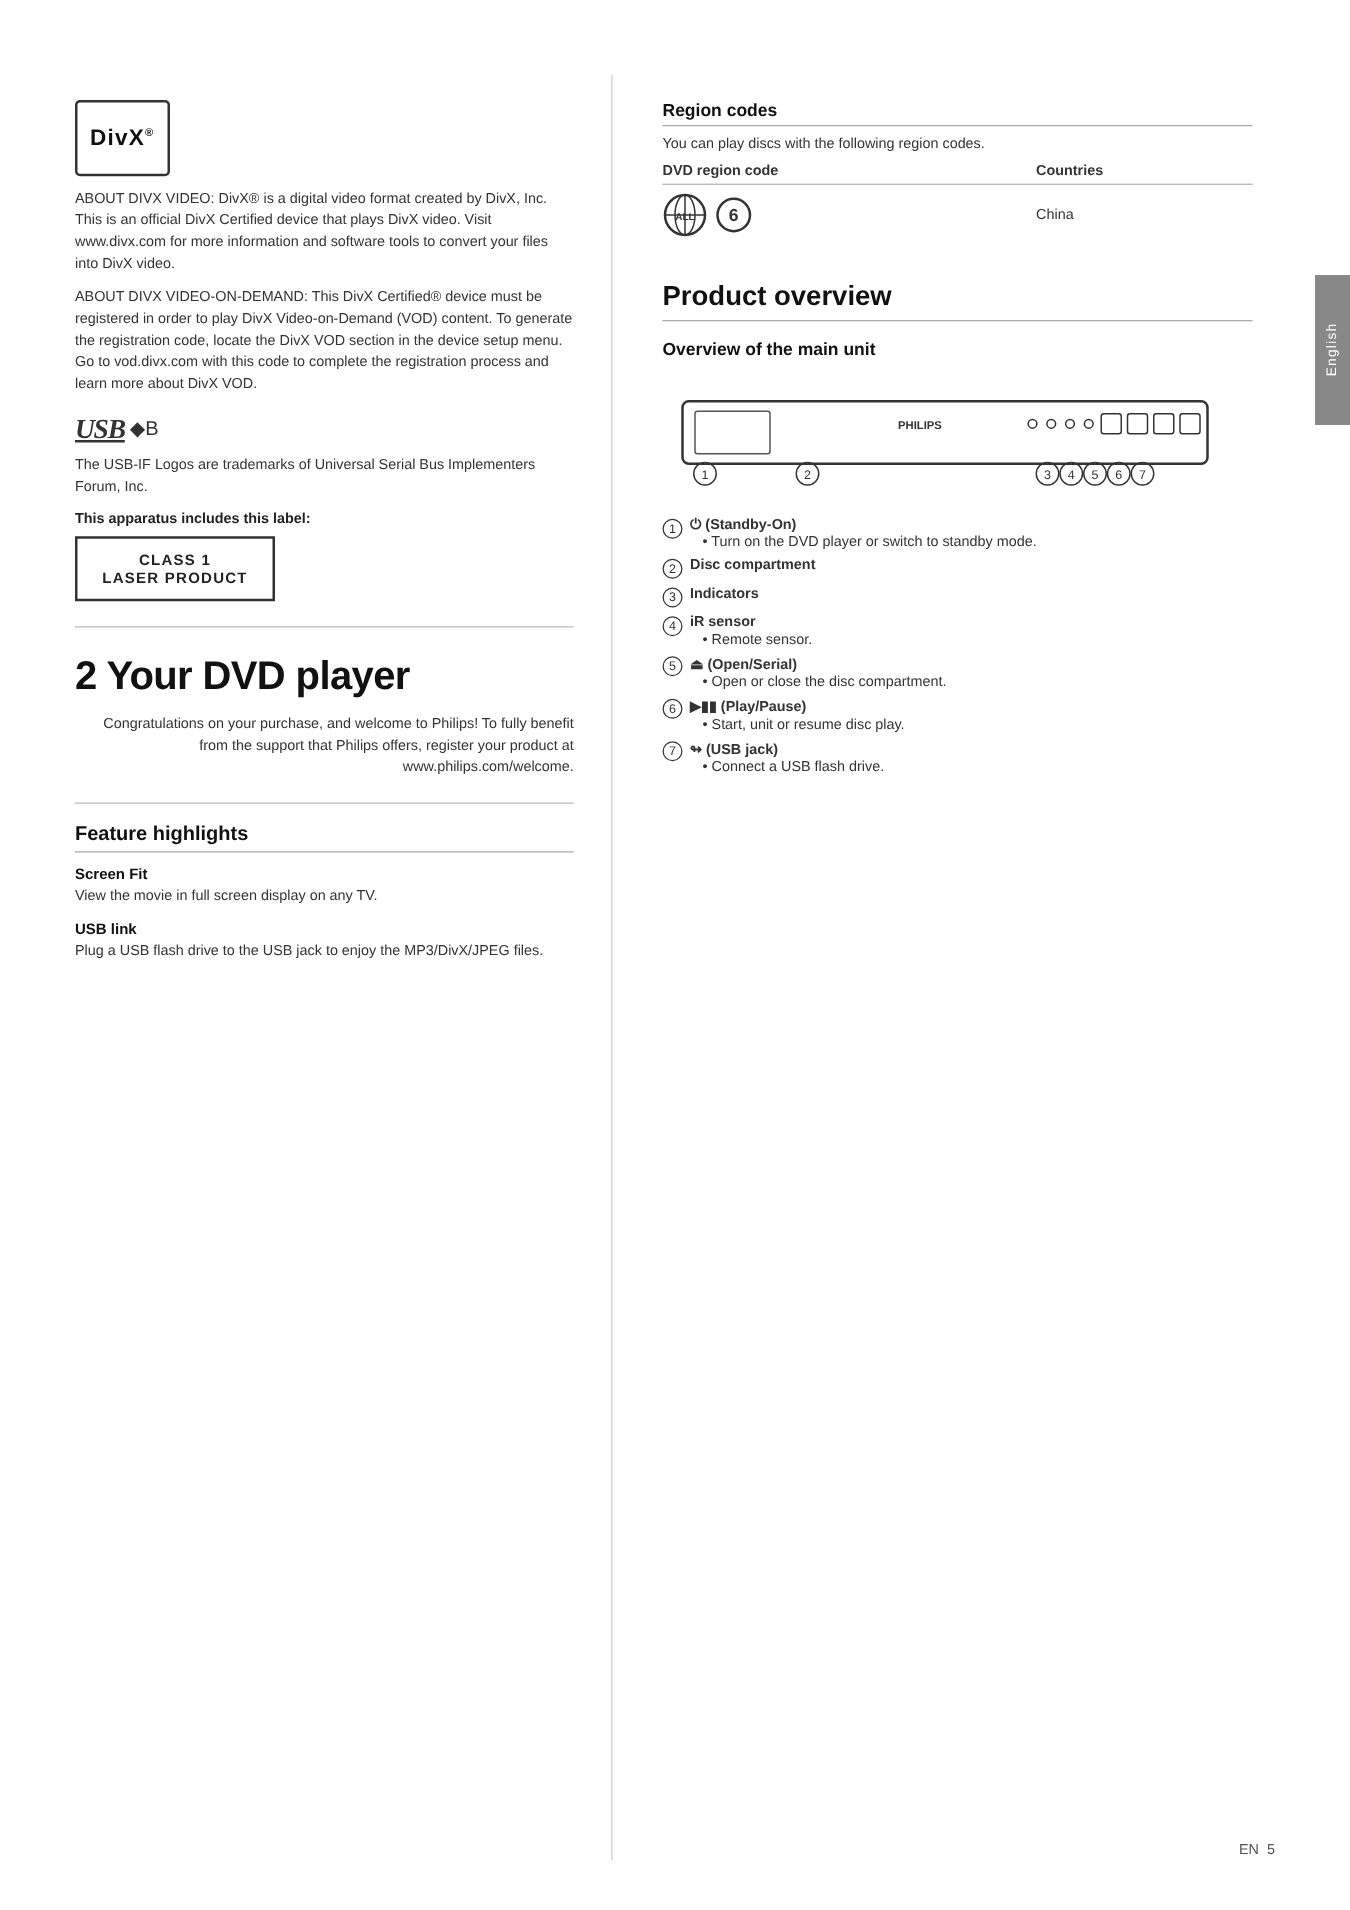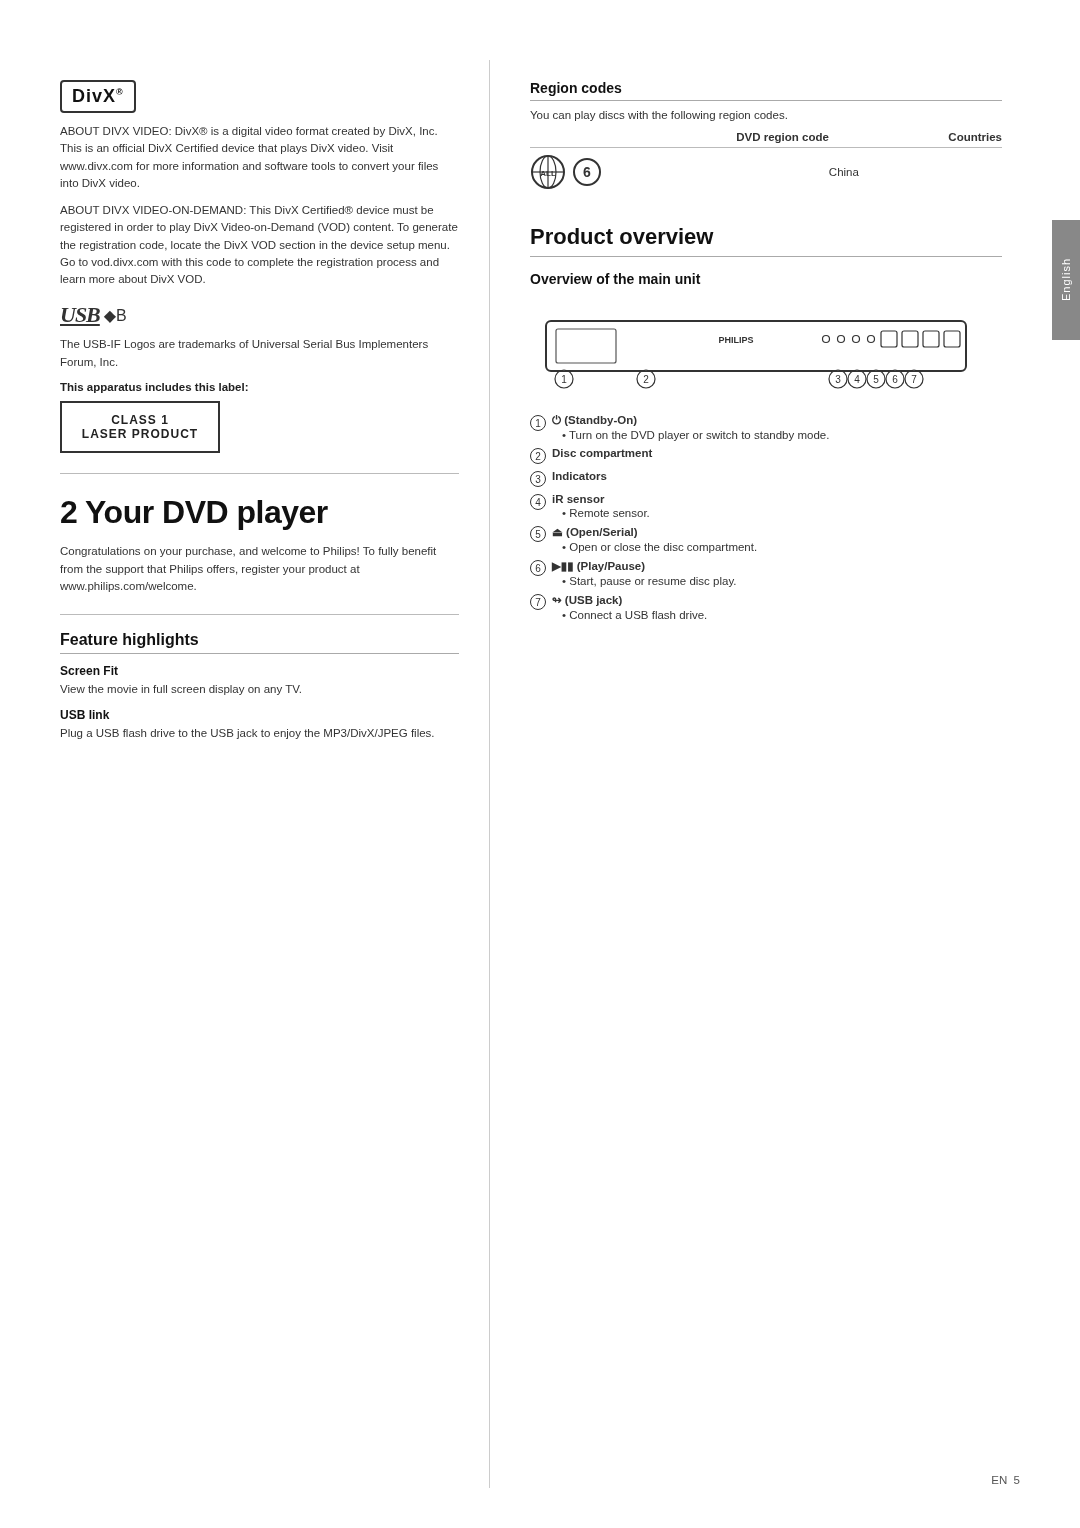--- a/index.html
+++ b/index.html
@@ -47,21 +47,21 @@
     .col-right {
       width: 562px;
       padding: 20px 50px 20px 40px;
     }
 
     
     .divx-logo {
       border: 2px solid #333;
       border-radius: 4px;
       display: inline-block;
-      padding: 4px 10px;
+      padding: 18px 10px;
       font-size: 18px;
       font-weight: bold;
       letter-spacing: 1px;
       margin-bottom: 10px;
       color: #111;
     }
     .divx-logo sup {
       font-size: 9px;
       vertical-align: super;
     }
@@ -129,20 +129,21 @@
       color: #111;
       margin: 20px 0 12px 0;
       letter-spacing: -0.5px;
     }
 
     .intro-text {
       font-size: 11.5px;
       line-height: 1.55;
       color: #333;
       margin-bottom: 18px;
+      text-align: right;
     }
 
     
     .section-heading {
       font-size: 16px;
       font-weight: bold;
       color: #111;
       border-bottom: 1.5px solid #aaa;
       padding-bottom: 4px;
       margin-bottom: 10px;
@@ -172,21 +173,21 @@
     .region-desc {
       font-size: 11.5px;
       color: #333;
       margin-bottom: 10px;
     }
     .region-table {
       width: 100%;
       border-collapse: collapse;
     }
     .region-table th {
-      text-align: right;
+      text-align: left;
       font-size: 11.5px;
       font-weight: bold;
       color: #333;
       padding-bottom: 4px;
       border-bottom: 1px solid #bbb;
     }
     .region-table td {
       font-size: 11.5px;
       color: #333;
       padding: 6px 0;
@@ -470,21 +471,21 @@
           <div class="item-content">
             <span class="item-title">⏏ (Open/Serial)</span>
             <span class="item-sub">Open or close the disc compartment.</span>
           </div>
         </li>
 
         <li>
           <span class="item-num-circle">6</span>
           <div class="item-content">
             <span class="item-title">▶▮▮ (Play/Pause)</span>
-            <span class="item-sub">Start, pause or resume disc play.</span>
+            <span class="item-sub">Start, unit or resume disc play.</span>
           </div>
         </li>
 
         <li>
           <span class="item-num-circle">7</span>
           <div class="item-content">
             <span class="item-title">↬ (USB jack)</span>
             <span class="item-sub">Connect a USB flash drive.</span>
           </div>
         </li>

